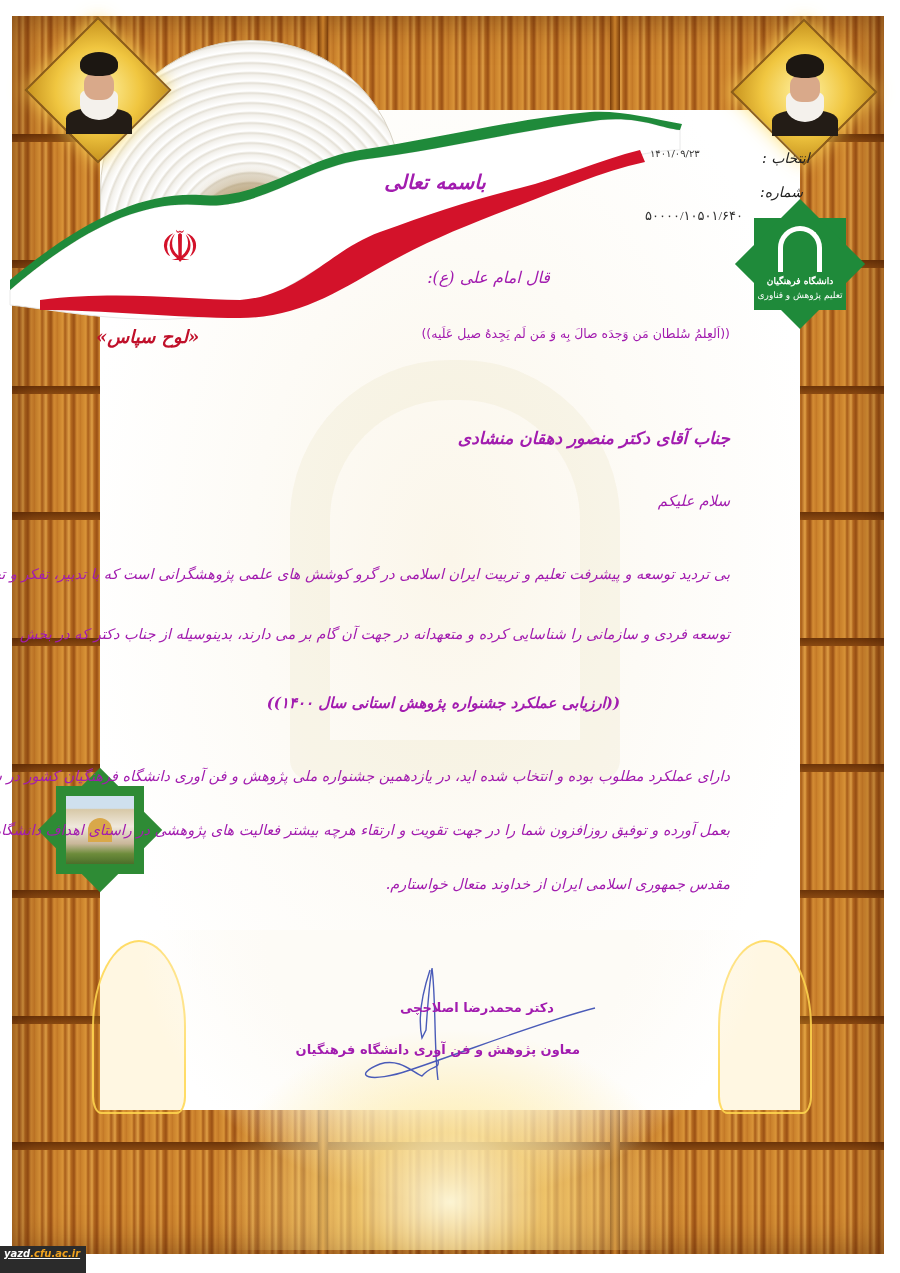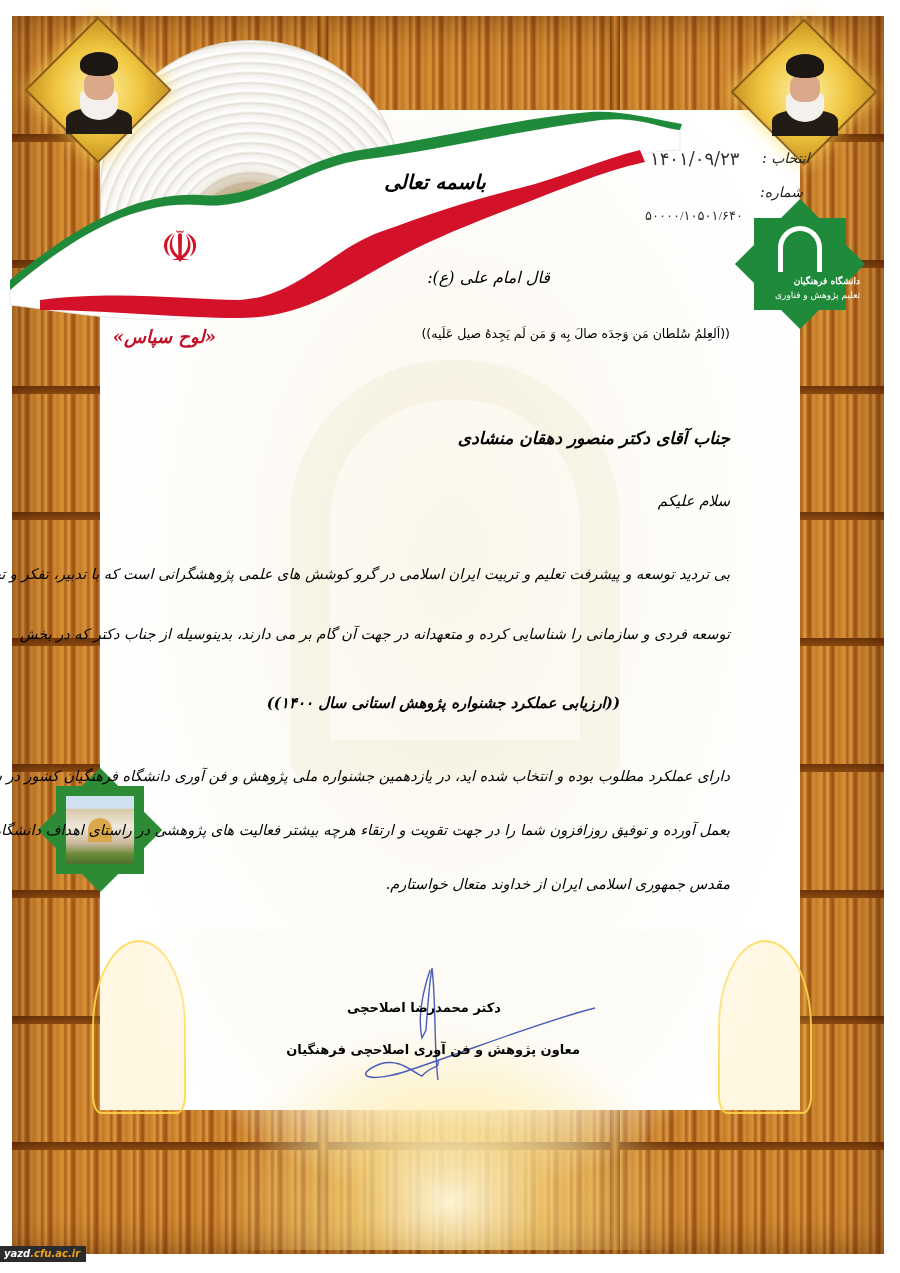--- a/index.html
+++ b/index.html
@@ -71,21 +71,21 @@
     .face { position: absolute; left: 18px; top: 22px; width: 30px; height: 28px; background: #d9a98a; border-radius: 40%; }
     .beard { position: absolute; left: 14px; top: 40px; width: 38px; height: 30px; background: #f4f1ec; border-radius: 20% 20% 50% 50%; }
     .robe { position: absolute; left: 0px; top: 58px; width: 66px; height: 26px; background: #231c16; border-radius: 40% 40% 0 0; }
     
     .uni-logo {
       position: absolute; left: 740px; top: 210px; width: 120px; height: 108px;
     }
     .star-sq { position: absolute; left: 14px; top: 8px; width: 92px; height: 92px; background: #1f8a3a; }
     .star-sq.r { transform: rotate(45deg); }
     .uni-logo-text {
-      position: absolute; left: 0; width: 120px; text-align: right; color: #ffffff;
+      position: absolute; left: 0; width: 120px; text-align: center; color: #ffffff;
       font-size: 9px; direction: rtl;
     }
     .uni-emblem {
       position: absolute; left: 38px; top: 16px; width: 44px; height: 46px;
       border: 5px solid #ffffff; border-bottom: none; border-radius: 22px 22px 0 0; box-sizing: border-box;
     }
     
     .building {
       position: absolute; left: 40px; top: 770px; width: 120px; height: 120px;
     }
@@ -99,39 +99,39 @@
       content: ""; position: absolute; left: 22px; top: 22px; width: 24px; height: 24px;
       background: #d9a84a; border-radius: 12px 12px 0 0;
     }
     
     .iran-emblem {
       position: absolute; left: 155px; top: 222px; width: 50px; height: 50px;
       color: #d3122a; font-size: 44px; line-height: 50px; text-align: center;
       font-family: "DejaVu Serif", serif;
     }
     
-    .rtl { direction: rtl; unicode-bidi: plaintext; position: absolute; color: #000000; white-space: nowrap; }
+    .rtl { direction: rtl; unicode-bidi: plaintext; position: absolute; color: #a21caf; white-space: nowrap; }
     .t-bismillah { left: 380px; top: 170px; width: 110px; text-align: center; font-size: 20px; font-weight: bold; font-style: italic; }
     .t-label { font-size: 14px; font-style: italic; color: #222; }
-    .t-date { left: 650px; top: 148px; font-size: 18px; color: #333; }
+    .t-date { left: 650px; top: 148px; font-size: 10px; color: #333; }
     .t-number { left: 645px; top: 208px; font-size: 13px; color: #333; font-family: Liberation Serif, serif; }
-    .t-lowh { left: 96px; top: 326px; width: 120px; text-align: right; color: #c0102a; font-size: 18px; font-style: italic; font-weight: bold; }
+    .t-lowh { left: 96px; top: 326px; width: 120px; text-align: left; color: #c0102a; font-size: 18px; font-style: italic; font-weight: bold; }
     .t-qal { left: 380px; top: 268px; width: 170px; text-align: right; font-size: 16px; font-style: italic; }
     .t-hadith { left: 330px; top: 326px; width: 400px; text-align: right; font-size: 12.5px; font-family: "DejaVu Sans", sans-serif; }
     .t-recipient { left: 480px; top: 428px; width: 250px; text-align: right; font-size: 17px; font-weight: bold; font-style: italic; }
     .t-salam { left: 580px; top: 492px; width: 150px; text-align: right; font-size: 15px; font-style: italic; }
     .body-line { left: 120px; width: 610px; text-align: justify; text-align-last: right; font-size: 14.5px; font-style: italic; }
     .t-event { left: 300px; top: 694px; width: 320px; text-align: center; font-size: 15px; font-weight: bold; font-style: italic; }
-    .t-signer { left: 324px; top: 1000px; width: 200px; text-align: center; font-size: 13px; font-weight: bold; font-family: "DejaVu Sans", sans-serif; }
+    .t-signer { left: 354px; top: 1000px; width: 200px; font-size: 13px; font-weight: bold; font-family: "DejaVu Sans", sans-serif; }
     .t-role { left: 340px; top: 1042px; width: 240px; text-align: center; font-size: 13px; font-weight: bold; font-family: "DejaVu Sans", sans-serif; }
     .signature { position: absolute; left: 350px; top: 960px; width: 250px; height: 130px; }
     .footer-badge {
-      position: absolute; left: 0; top: 1246px; width: 82px; height: 16px;
+      position: absolute; left: 0; top: 1246px; width: 82px; height: 28px;
       background: #2b2b2b; color: #ffffff; font-family: "DejaVu Sans", sans-serif;
-      font-size: 10px; font-weight: bold; font-style: italic; line-height: 16px; padding-left: 4px;
+      font-size: 10px; font-weight: bold; font-style: italic; line-height: 16px; padding-left: 4px; text-decoration: underline;
     }
     .footer-badge .accent { color: #f0a21e; }
   </style>
 </head>
 <body>
 
 <div class="shelves"></div>
 <div class="shelf-divider" style="left:318px"></div>
 <div class="shelf-divider" style="left:610px"></div>
 
@@ -202,15 +202,15 @@
 
 <div class="rtl body-line" style="top:768px;left:150px;width:580px;">دارای عملکرد مطلوب بوده و انتخاب شده اید، در یازدهمین جشنواره ملی پژوهش و فن آوری دانشگاه فرهنگیان کشور در سال ۱۴۰۱ تقدیر و تشکر</div>
 <div class="rtl body-line" style="top:822px;left:150px;width:580px;">بعمل آورده و توفیق روزافزون شما را در جهت تقویت و ارتقاء هرچه بیشتر فعالیت های پژوهشی در راستای اهداف دانشگاه و خدمت به نظام</div>
 <div class="rtl body-line" style="top:876px;left:400px;width:330px;">مقدس جمهوری اسلامی ایران از خداوند متعال خواستارم.</div>
 
 <svg class="signature" viewBox="0 0 250 130">
   <path d="M80,10 C70,40 68,60 72,78 L76,70 C78,40 80,20 82,8 C86,40 84,90 88,120" fill="none" stroke="#4a5bb8" stroke-width="1.4"></path>
   <path d="M245,48 C190,62 120,90 60,110 C20,124 0,116 30,104 C50,98 62,112 72,116 C82,104 90,110 88,100" fill="none" stroke="#4a5bb8" stroke-width="1.4"></path>
 </svg>
 <div class="rtl t-signer">دکتر محمدرضا اصلاحچی</div>
-<div class="rtl t-role">معاون پژوهش و فن آوری اصلاحچی فرهنگیان</div>
+<div class="rtl t-role">معاون پژوهش و فن آوری دانشگاه فرهنگیان</div>
 
 <div class="footer-badge"><span>yazd</span><span class="accent">.cfu.ac.ir</span></div>
 
 </body></html>

